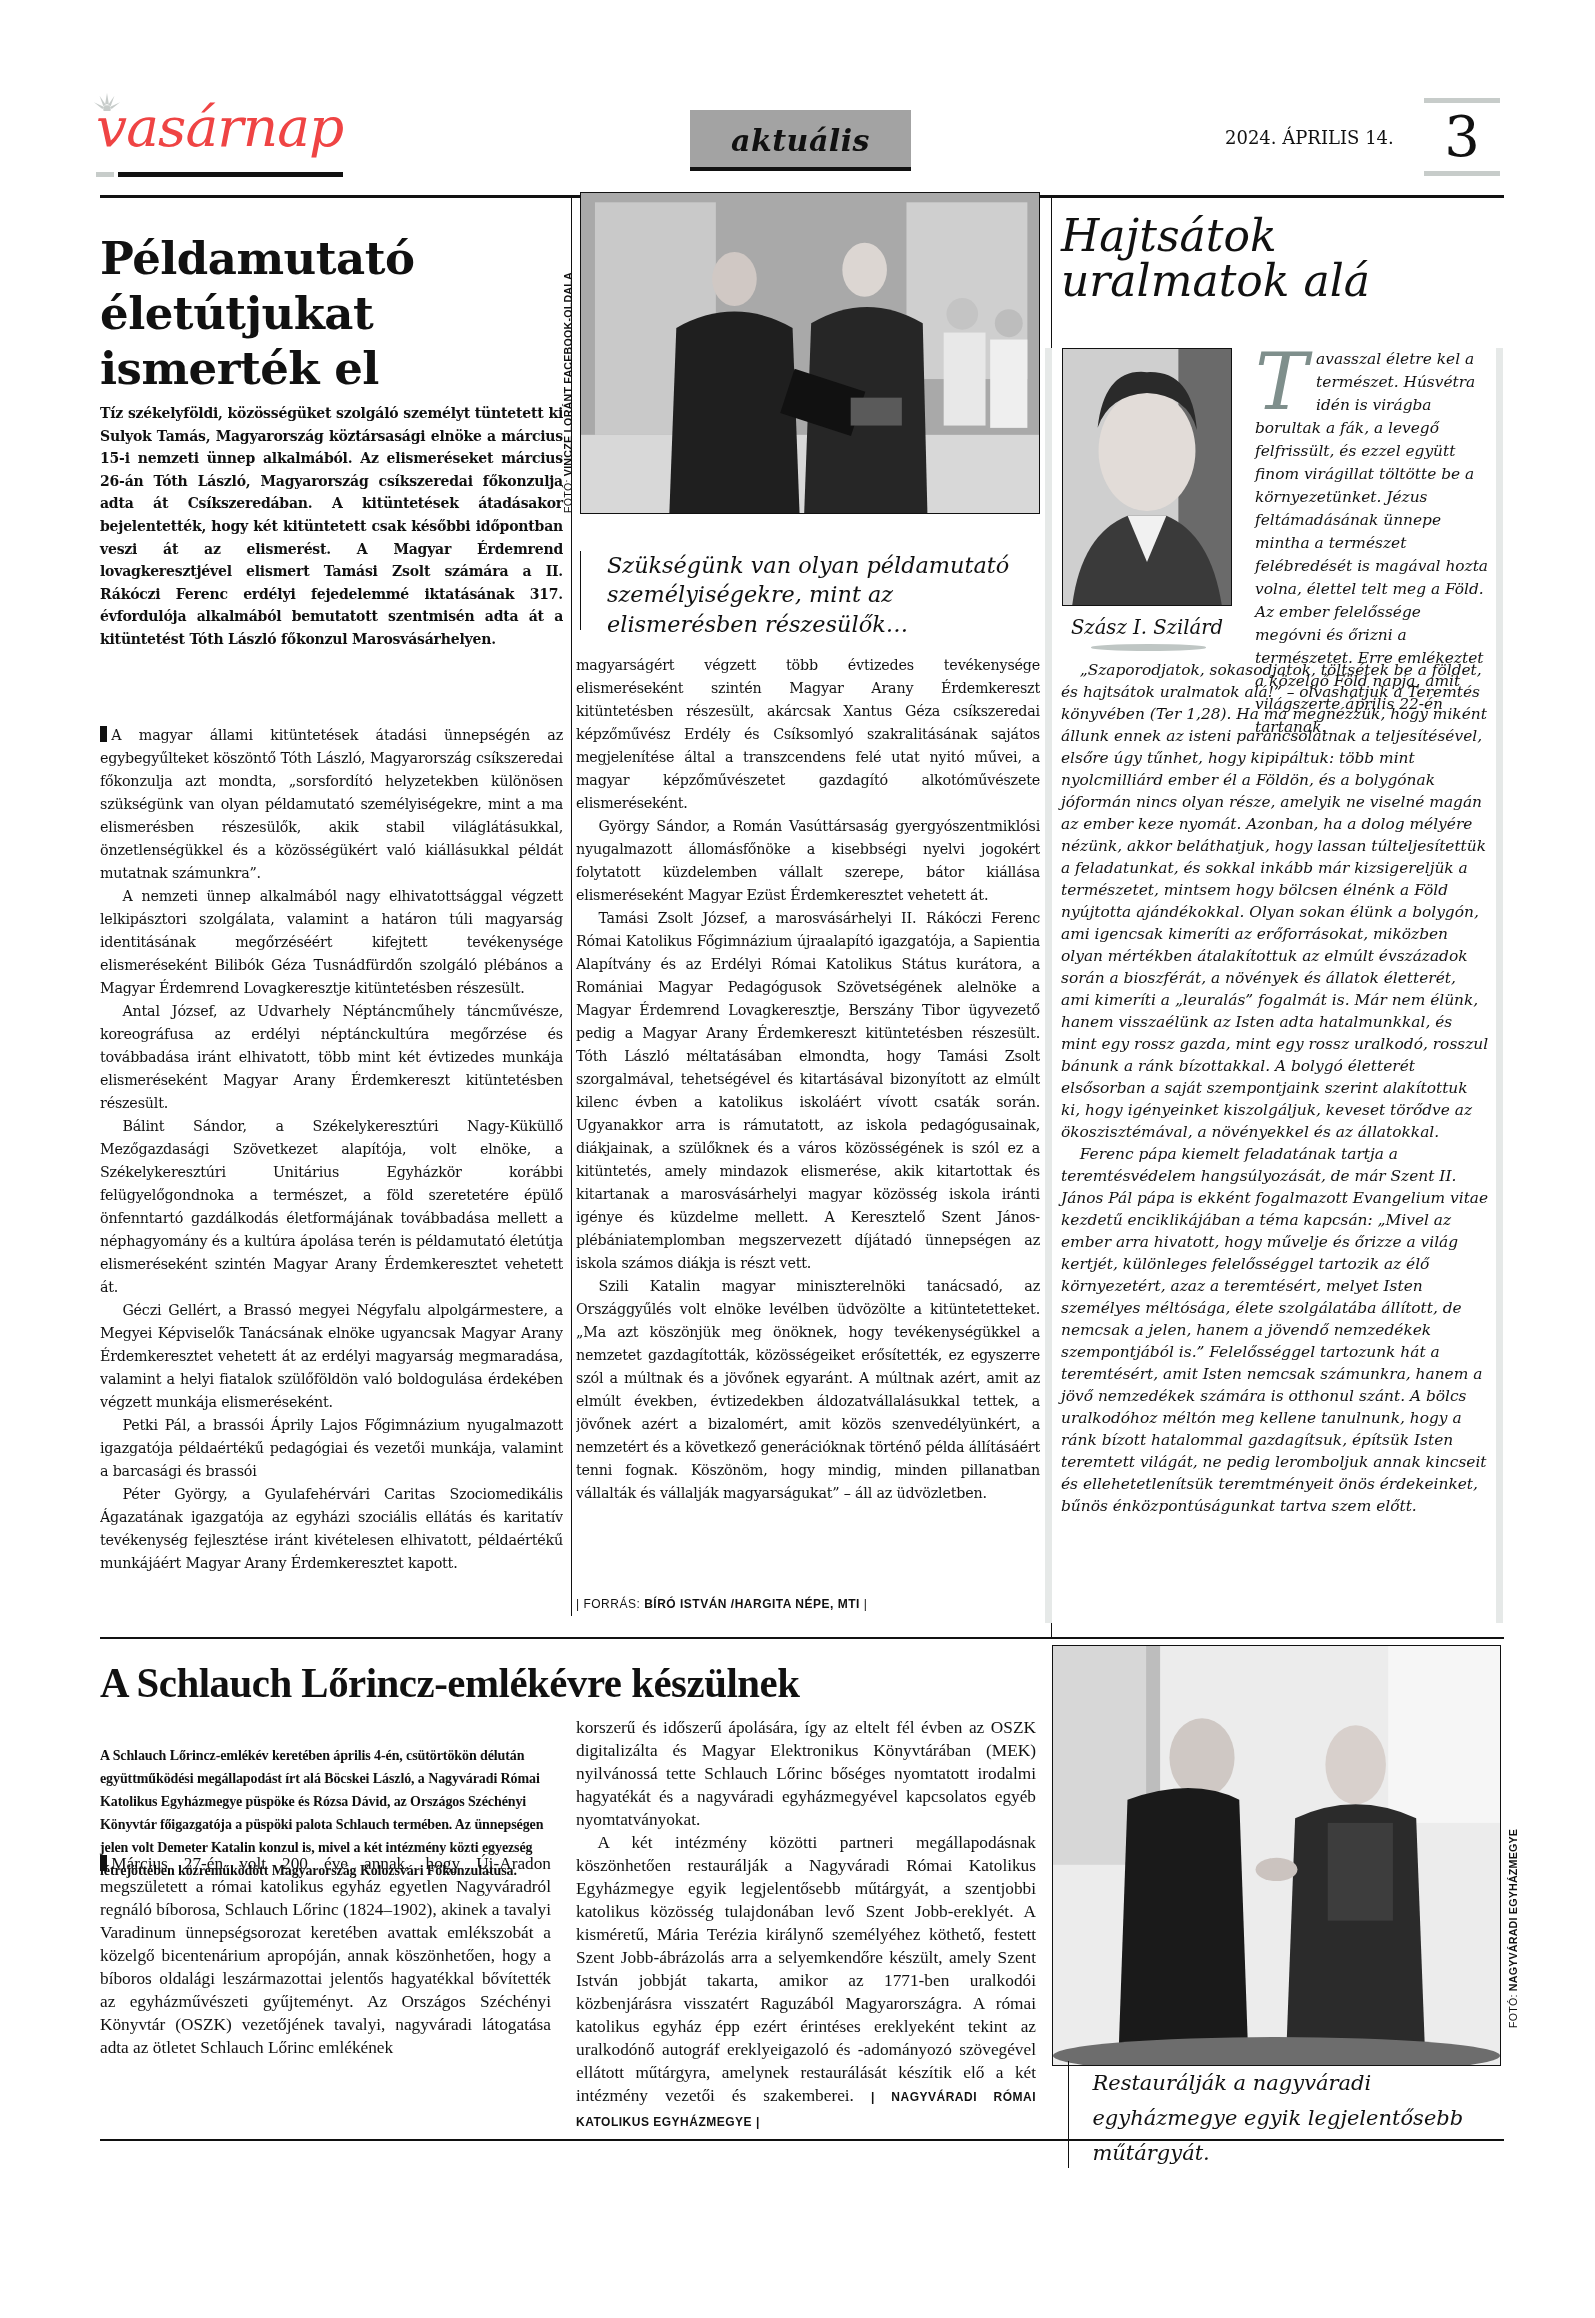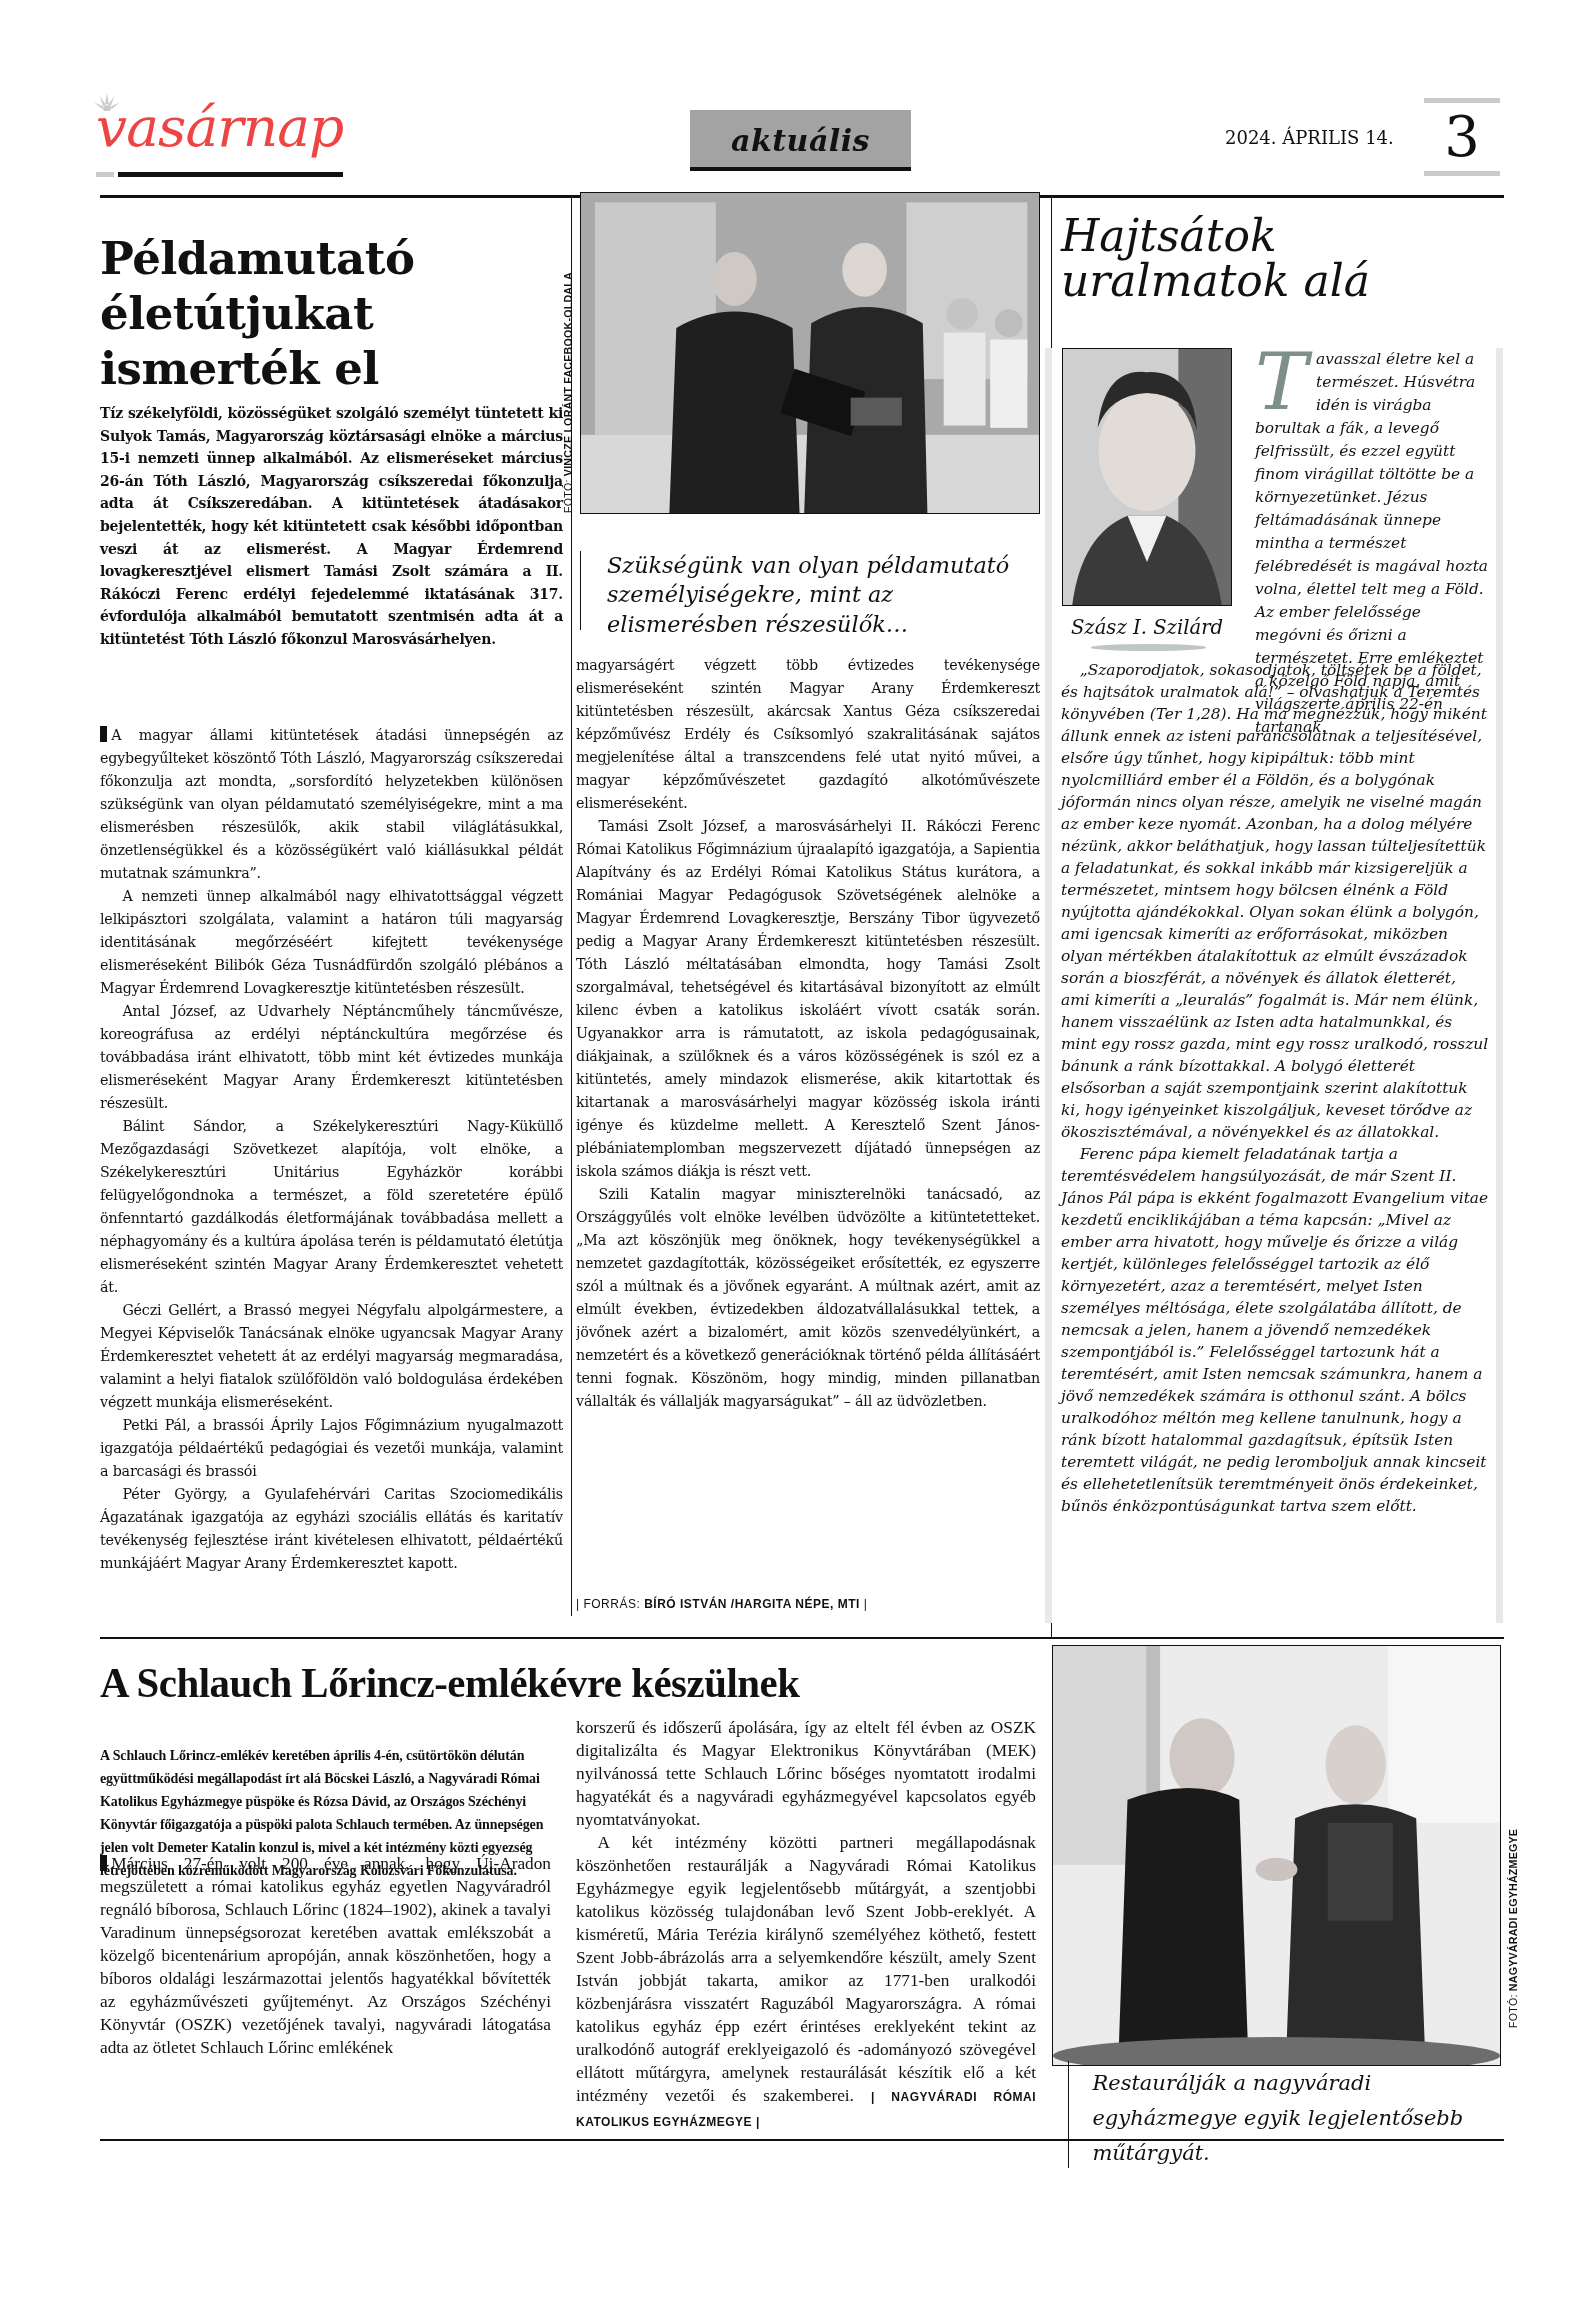--- a/index.html
+++ b/index.html
@@ -136,20 +136,21 @@
   </svg>
 </div>
 <div class="abs credit-vert" style="left:562px; top:513px;">
   <span>FOTÓ:</span> <b>VINCZE LORÁNT FACEBOOK-OLDALA</b>
 </div>
 
 <div class="abs pull1">Szükségünk van olyan példamutató személyiségekre, mint az elismerésben részesülők…</div>
 
 <div class="abs body-col a1-col2">
   <p class="first">magyarságért végzett több évtizedes tevékenysége elismeréseként szintén Magyar Arany Érdemkereszt kitüntetésben részesült, akárcsak Xantus Géza csíkszeredai képzőművész Erdély és Csíksomlyó szakralitásának sajátos megjelenítése által a transzcendens felé utat nyitó művei, a magyar képzőművészetet gazdagító alkotóművészete elismeréseként.</p>
+  <p>György Sándor, a Román Vasúttársaság gyergyószentmiklósi nyugalmazott állomásfőnöke a kisebbségi nyelvi jogokért folytatott küzdelemben vállalt szerepe, bátor kiállása elismeréseként Magyar Ezüst Érdemkeresztet vehetett át.</p>
   <p>Tamási Zsolt József, a marosvásárhelyi II. Rákóczi Ferenc Római Katolikus Főgimnázium újraalapító igazgatója, a Sapientia Alapítvány és az Erdélyi Római Katolikus Státus kurátora, a Romániai Magyar Pedagógusok Szövetségének alelnöke a Magyar Érdemrend Lovagkeresztje, Berszány Tibor ügyvezető pedig a Magyar Arany Érdemkereszt kitüntetésben részesült. Tóth László méltatásában elmondta, hogy Tamási Zsolt szorgalmával, tehetségével és kitartásával bizonyított az elmúlt kilenc évben a katolikus iskoláért vívott csaták során. Ugyanakkor arra is rámutatott, az iskola pedagógusainak, diákjainak, a szülőknek és a város közösségének is szól ez a kitüntetés, amely mindazok elismerése, akik kitartottak és kitartanak a marosvásárhelyi magyar közösség iskola iránti igénye és küzdelme mellett. A Keresztelő Szent János-plébániatemplomban megszervezett díjátadó ünnepségen az iskola számos diákja is részt vett.</p>
   <p>Szili Katalin magyar miniszterelnöki tanácsadó, az Országgyűlés volt elnöke levélben üdvözölte a kitüntetetteket. „Ma azt köszönjük meg önöknek, hogy tevékenységükkel a nemzetet gazdagították, közösségeiket erősítették, ez egyszerre szól a múltnak és a jövőnek egyaránt. A múltnak azért, amit az elmúlt években, évtizedekben áldozatvállalásukkal tettek, a jövőnek azért a bizalomért, amit közös szenvedélyünkért, a nemzetért és a következő generációknak történő példa állításáért tenni fognak. Köszönöm, hogy mindig, minden pillanatban vállalták és vállalják magyarságukat” – áll az üdvözletben.</p>
 </div>
 <div class="abs source" style="left:576px; top:1597px;">
   | <span>FORRÁS:</span> <b>BÍRÓ ISTVÁN /HARGITA NÉPE, MTI</b> |
 </div>
 
 <div class="abs col-divider" style="left:1051px; top:195px; height:1444px;"></div>
 
 <div class="abs op-head">

